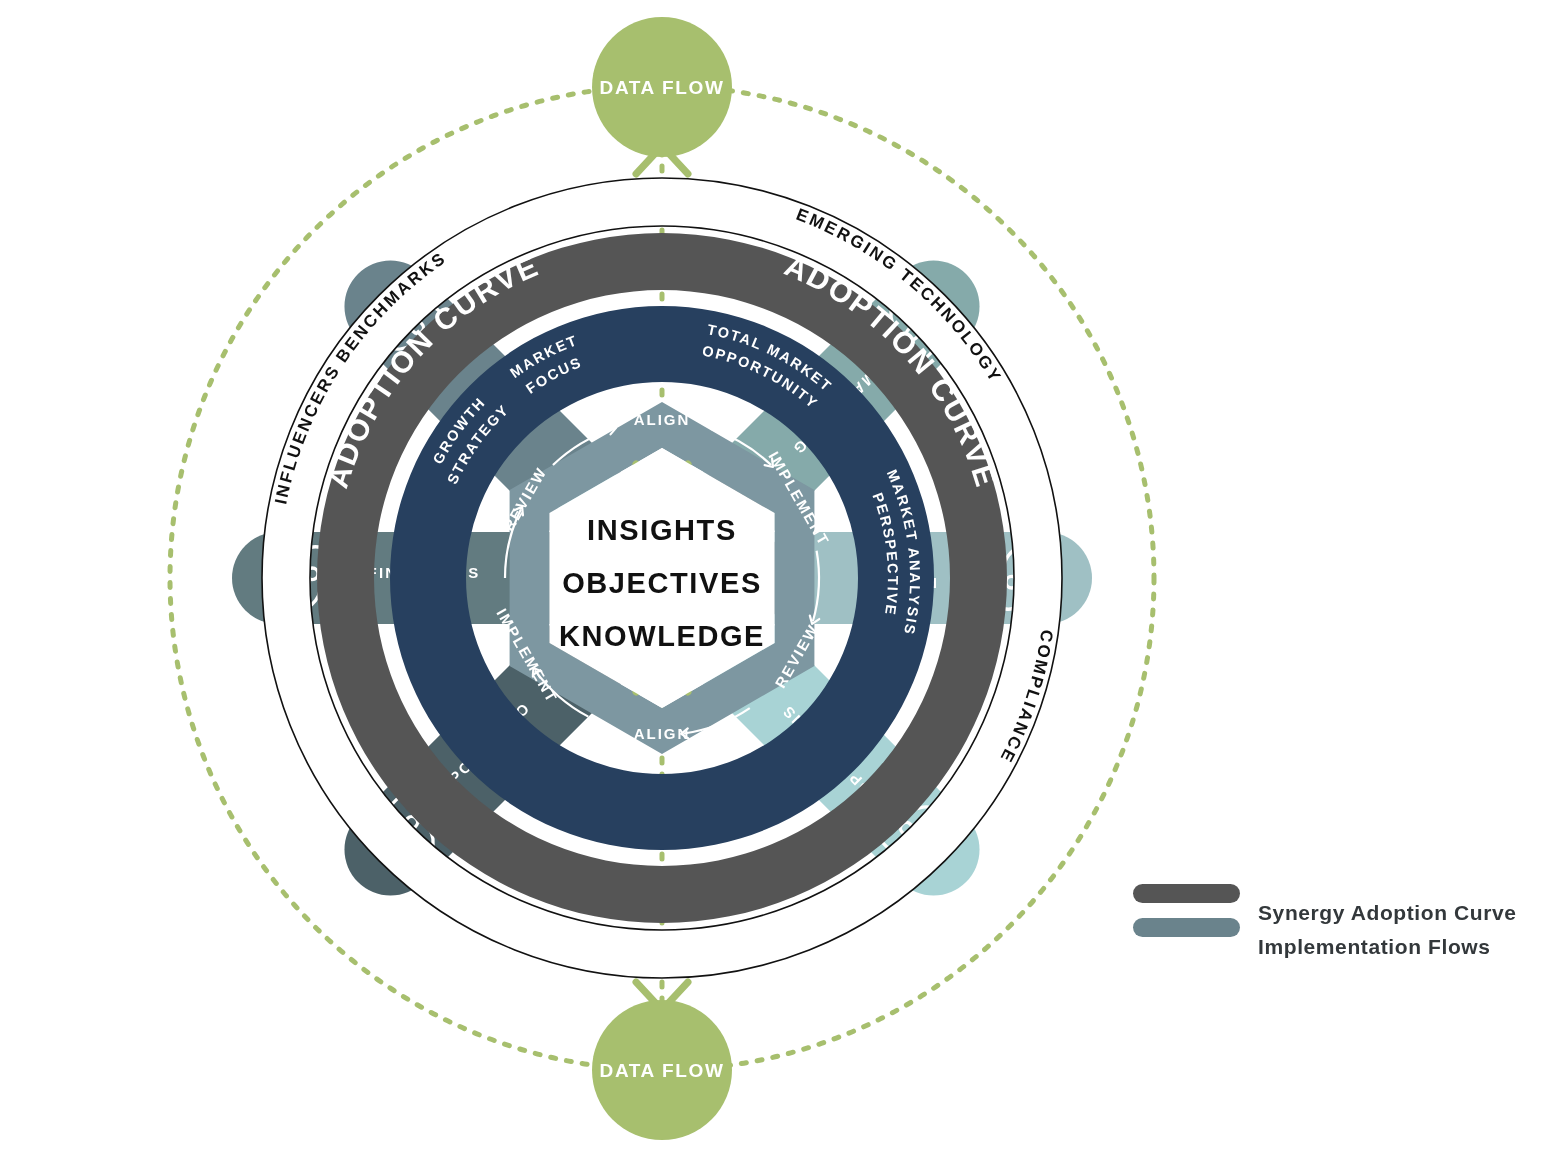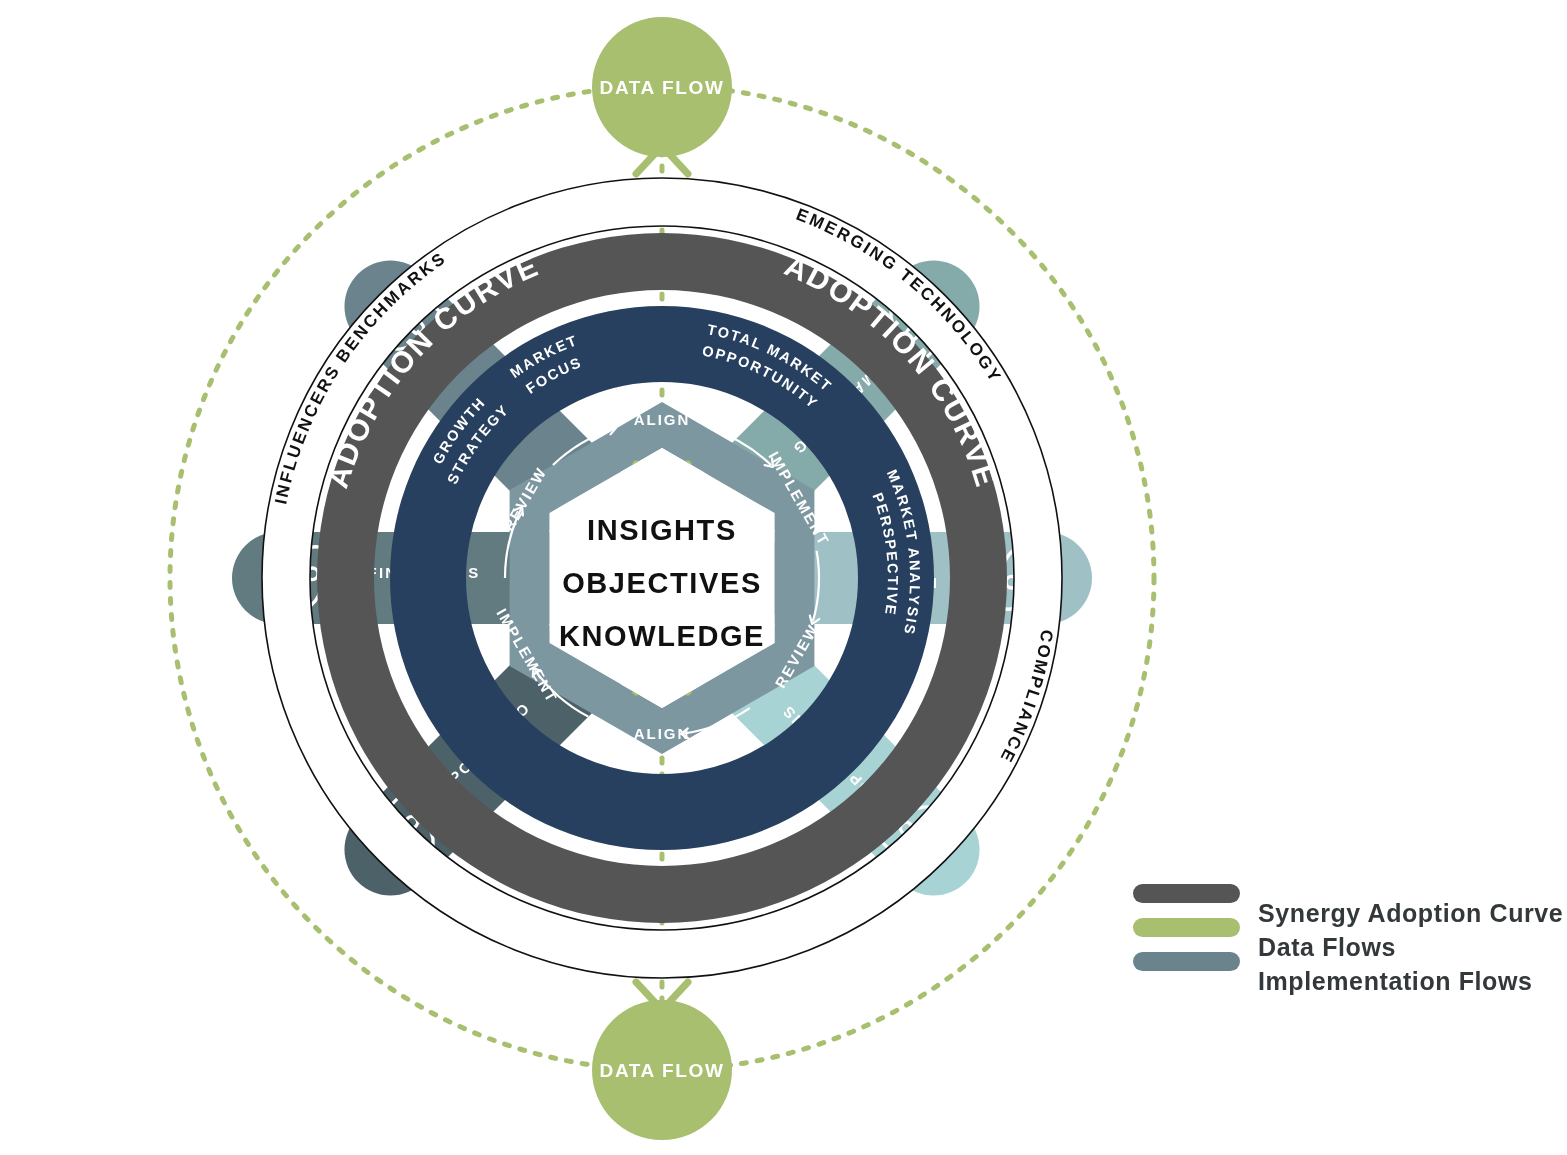--- a/index.html
+++ b/index.html
@@ -4,21 +4,21 @@
 <style>
   html,body{margin:0;padding:0;background:#ffffff;}
   body{width:1567px;height:1155px;overflow:hidden;
        font-family:"Liberation Sans","DejaVu Sans",sans-serif;}
   #stage{position:relative;width:1567px;height:1155px;}
   svg{position:absolute;top:0;left:0;}
   .legend{position:absolute;left:1133px;top:878px;width:420px;}
   .legend-row{display:flex;align-items:center;height:30px;margin-bottom:4px;}
   .sw{width:107px;height:19px;border-radius:10px;flex:0 0 auto;}
   .sw-outline{background:#ffffff;border:1.6px solid #2b2b2b;}
-  .legend-label{margin-left:18px;font-size:25px;font-weight:bold;
+  .legend-label{margin-left:18px;font-size:21px;font-weight:bold;
                 color:#33383b;letter-spacing:.6px;white-space:nowrap;margin-top:40px;}
   .sw-group{display:flex;gap:3px;width:107px;flex:0 0 auto;}
   .sw-group i{display:block;width:15px;height:19px;border-radius:3px;}
 </style>
 </head>
 <body>
 
 <div id="stage">
 
 <svg id="wheel" width="1567" height="1155" viewBox="0 0 1567 1155">
@@ -212,22 +212,18 @@
         <text x="662" y="646" text-anchor="middle" fill="#111111" font-size="29" font-weight="bold" letter-spacing="1.6" font-family="&quot;Liberation Sans&quot;,sans-serif">KNOWLEDGE</text>
       </g>
 </svg>
 
 <div class="legend" id="legend">
       <div class="legend-row">
         <div class="sw" style="background: rgb(85, 85, 85);"></div>
         <span class="legend-label">Synergy Adoption Curve</span>
       </div>
       <div class="legend-row">
-        <div class="sw" style="background: rgb(167, 191, 110);"></div>
-        <span class="legend-label">Data Flows</span>
-      </div>
-      <div class="legend-row">
         <div class="sw" style="background: rgb(106, 131, 140);"></div>
         <span class="legend-label">Implementation Flows</span>
       </div>
     </div>
 
 </div>
 
 </body></html>

